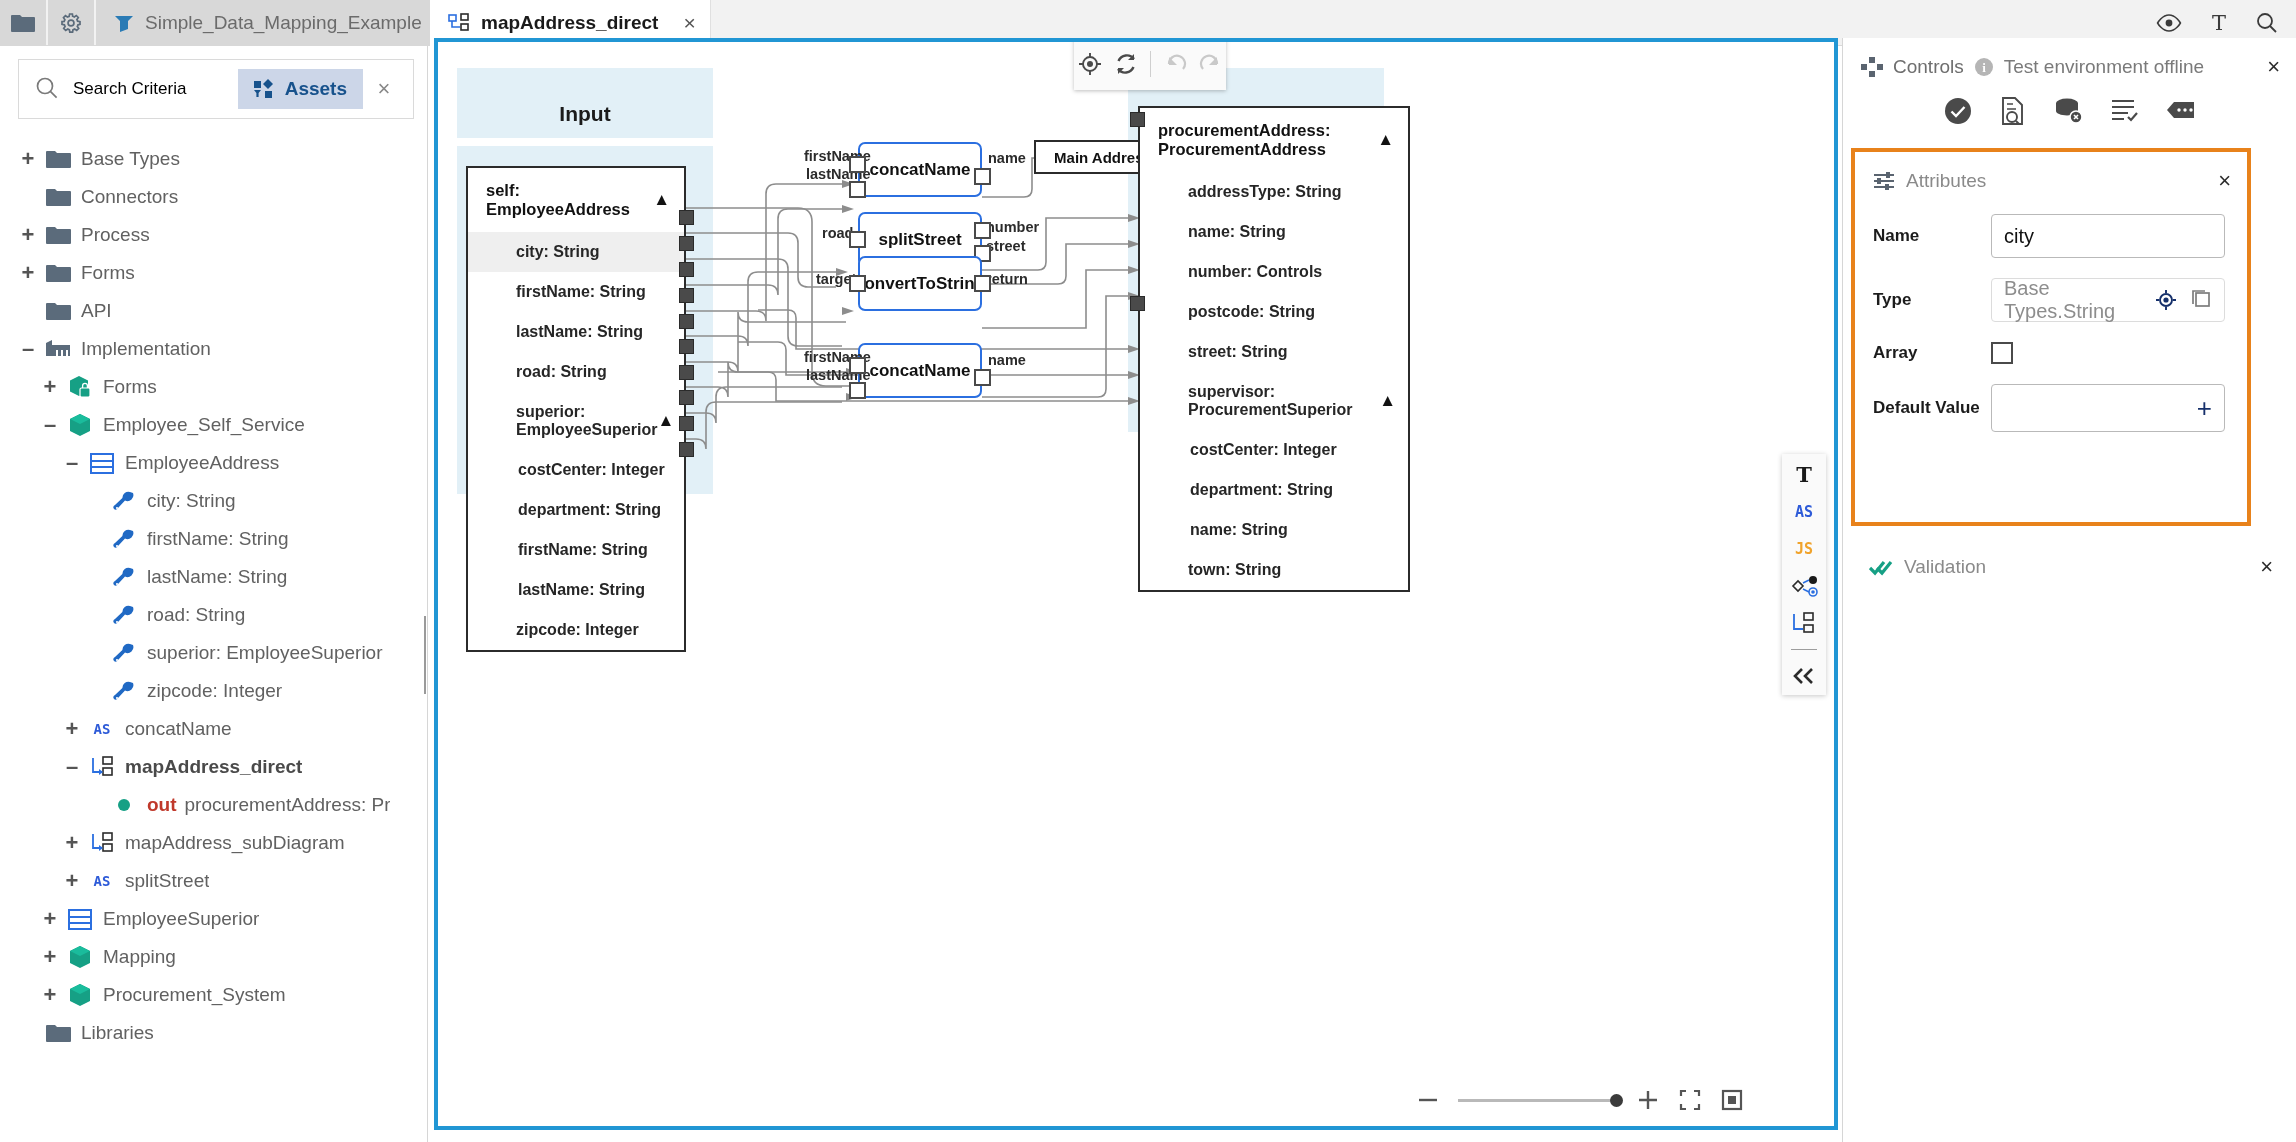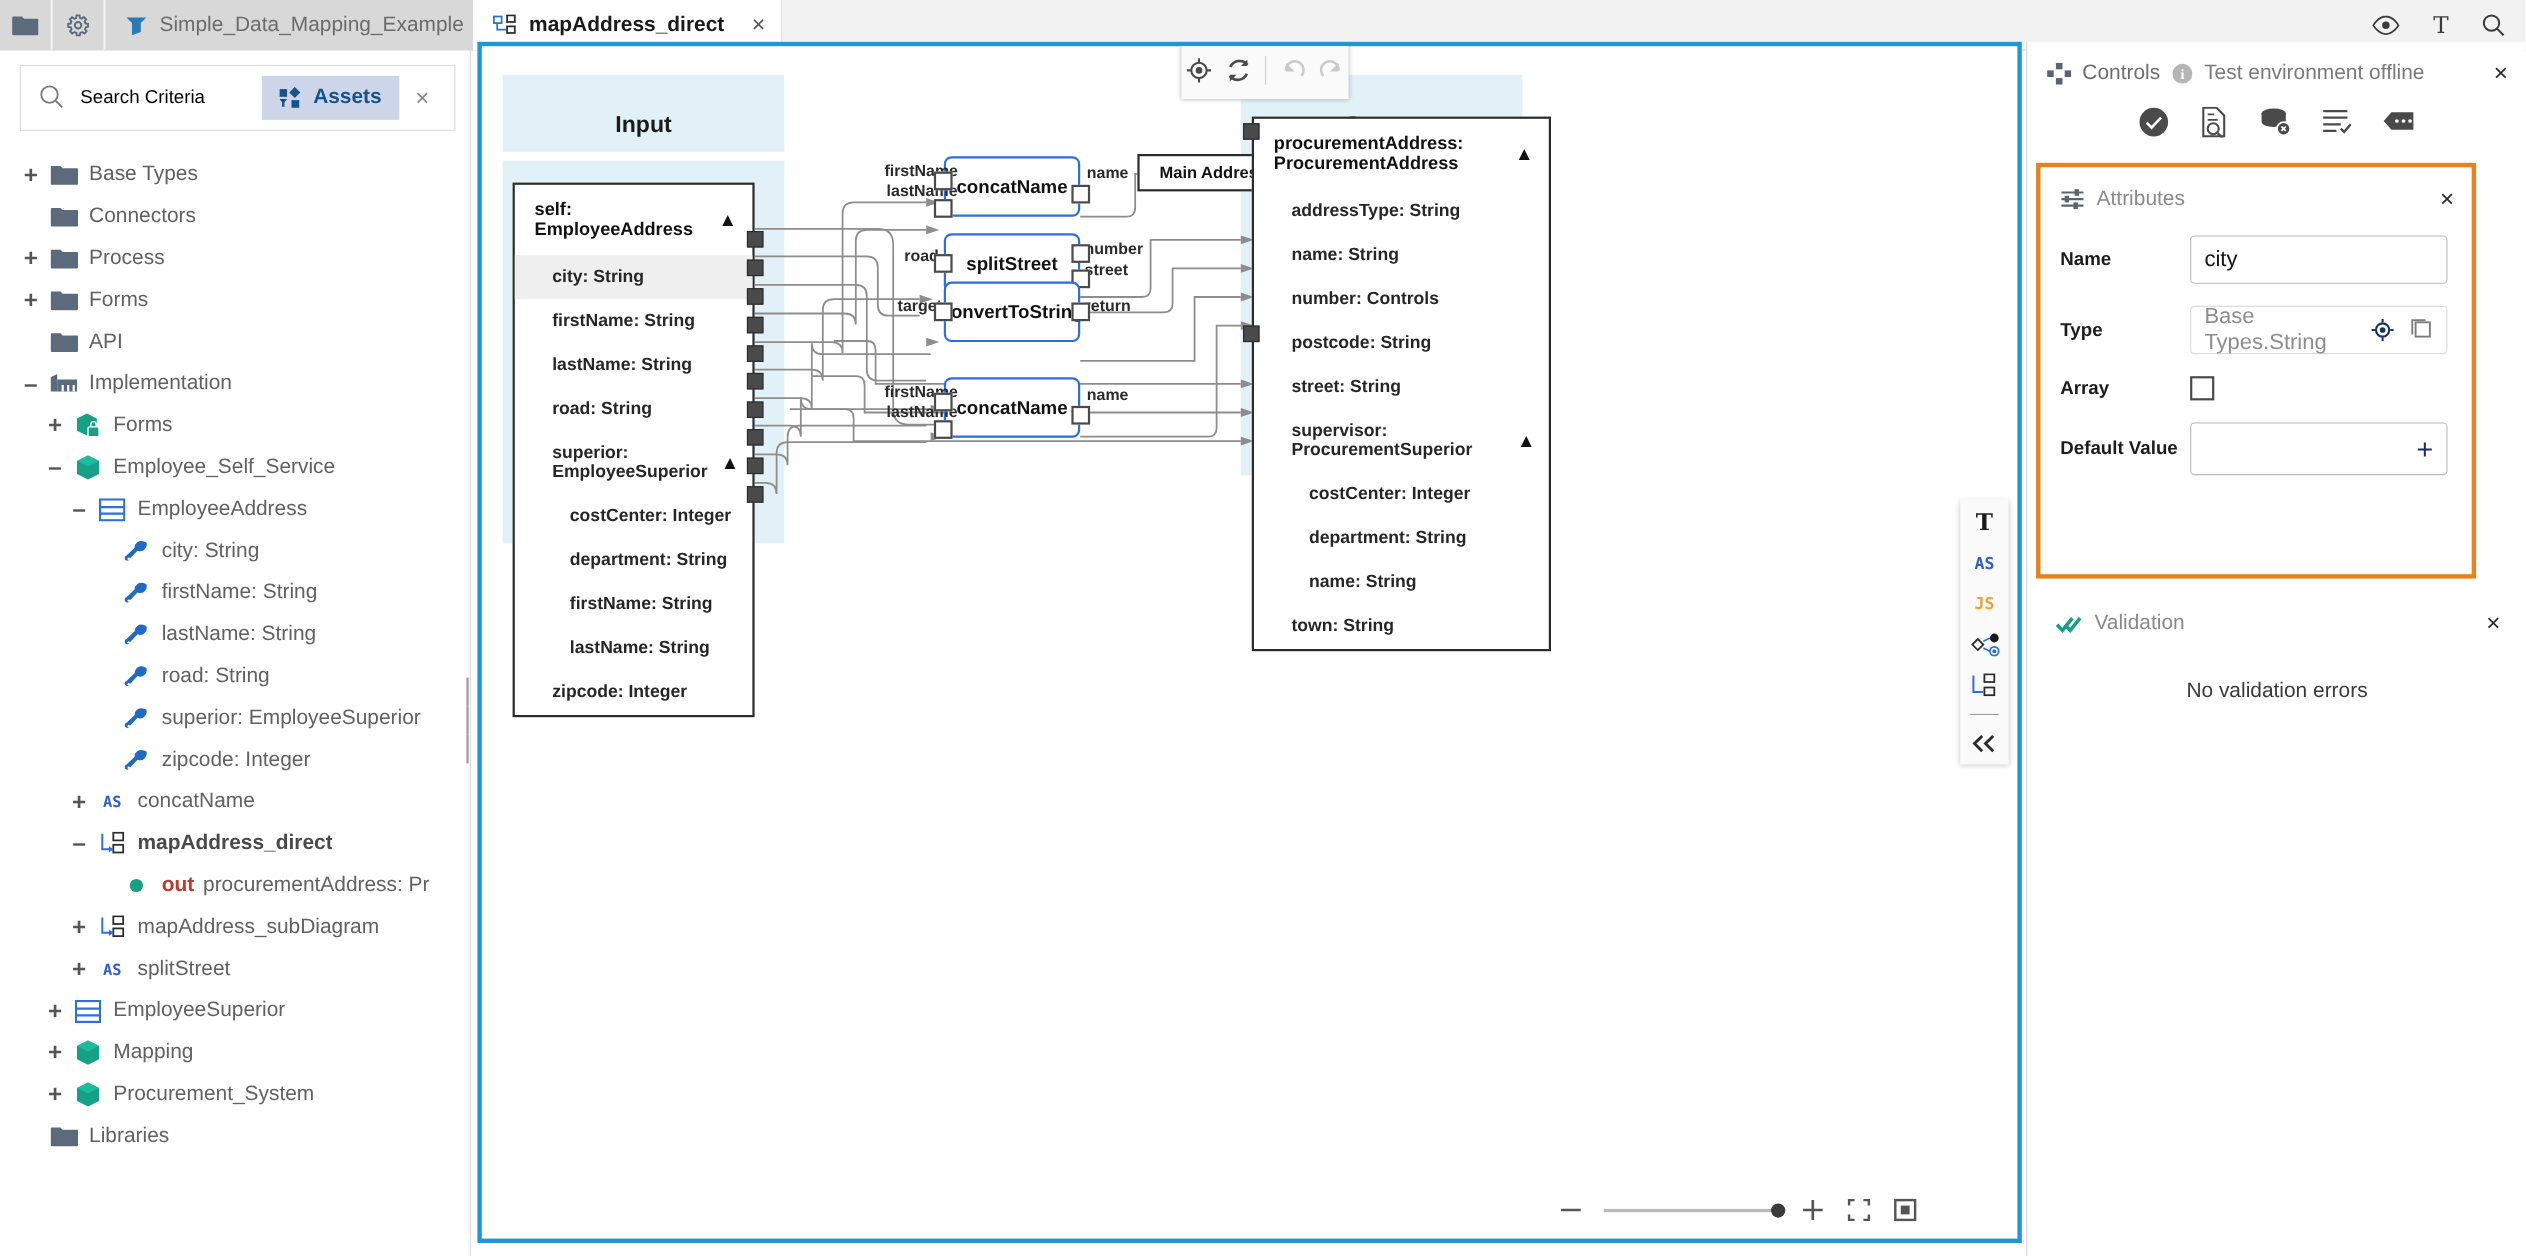--- a/index.html
+++ b/index.html
@@ -44,21 +44,21 @@
 
   
   .canvas { position:absolute; left:434px; top:38px; width:1404px; height:1092px; background:#fff; border:4px solid #2196d4; }
   .cv-inner { position:absolute; inset:0; overflow:hidden;border-radius:29px; }
 
   .zone { position:absolute; background:#e2f0f7; }
   .zone .ztitle { text-align:center; font-weight:bold; font-size:21px; color:#1b1b1b; padding-top:34px; }
 
   .obj { position:absolute; background:#fff; border:2.5px solid #2b2b2b; }
   .obj .hdr { font-size:16.5px; font-weight:bold; color:#111; padding:13px 14px 13px 18px; display:flex; align-items:center; justify-content:space-between; }
-  .obj .fld { font-size:16px; font-weight:bold; color:#262626; padding:11px 12px 11px 34px; }
+  .obj .fld { font-size:16px; font-weight:bold; color:#262626; padding:11px 12px 11px 48px; }
   .obj .fld.sel { background:#efefef; }
   .obj .fld.ind2 { padding-left:50px; }
   .caret { font-size:17px; color:#111; }
 
   .port { position:absolute; width:15px; height:15px; background:#4a4a4a; border:1.5px solid #2b2b2b; }
 
   .fnode { position:absolute; background:#fff; border:2.5px solid #2b6fe0; border-radius:7px; display:flex; align-items:center; justify-content:center; font-size:17px; font-weight:bold; color:#111; }
   .fport { position:absolute; width:17px; height:17px; background:#fff; border:2px solid #4a4a4a; }
   .plabel { position:absolute; font-size:14.5px; font-weight:bold; color:#2b2b2b; white-space:nowrap; }
   .mainaddr { position:absolute; background:#fff; border:2px solid #2b2b2b; font-size:15px; font-weight:bold; color:#111; display:flex; align-items:center; justify-content:center; }
@@ -796,17 +796,16 @@
       <div class="panel-title">
         <span>
           <svg width="24" height="20" viewBox="0 0 24 20">
               <path d="M1 11l5 5 9-11" fill="none" stroke="#16a085" stroke-width="3.2"></path>
               <path d="M8 11l5 5 9-11" fill="none" stroke="#16a085" stroke-width="3.2"></path>
             </svg>
         </span>
         <span>Validation</span>
         <span class="x">×</span>
       </div>
-      <div class="val-empty">No validation errors</div>
     </div>
   </div>
 
 </div>
 
 </body></html>

